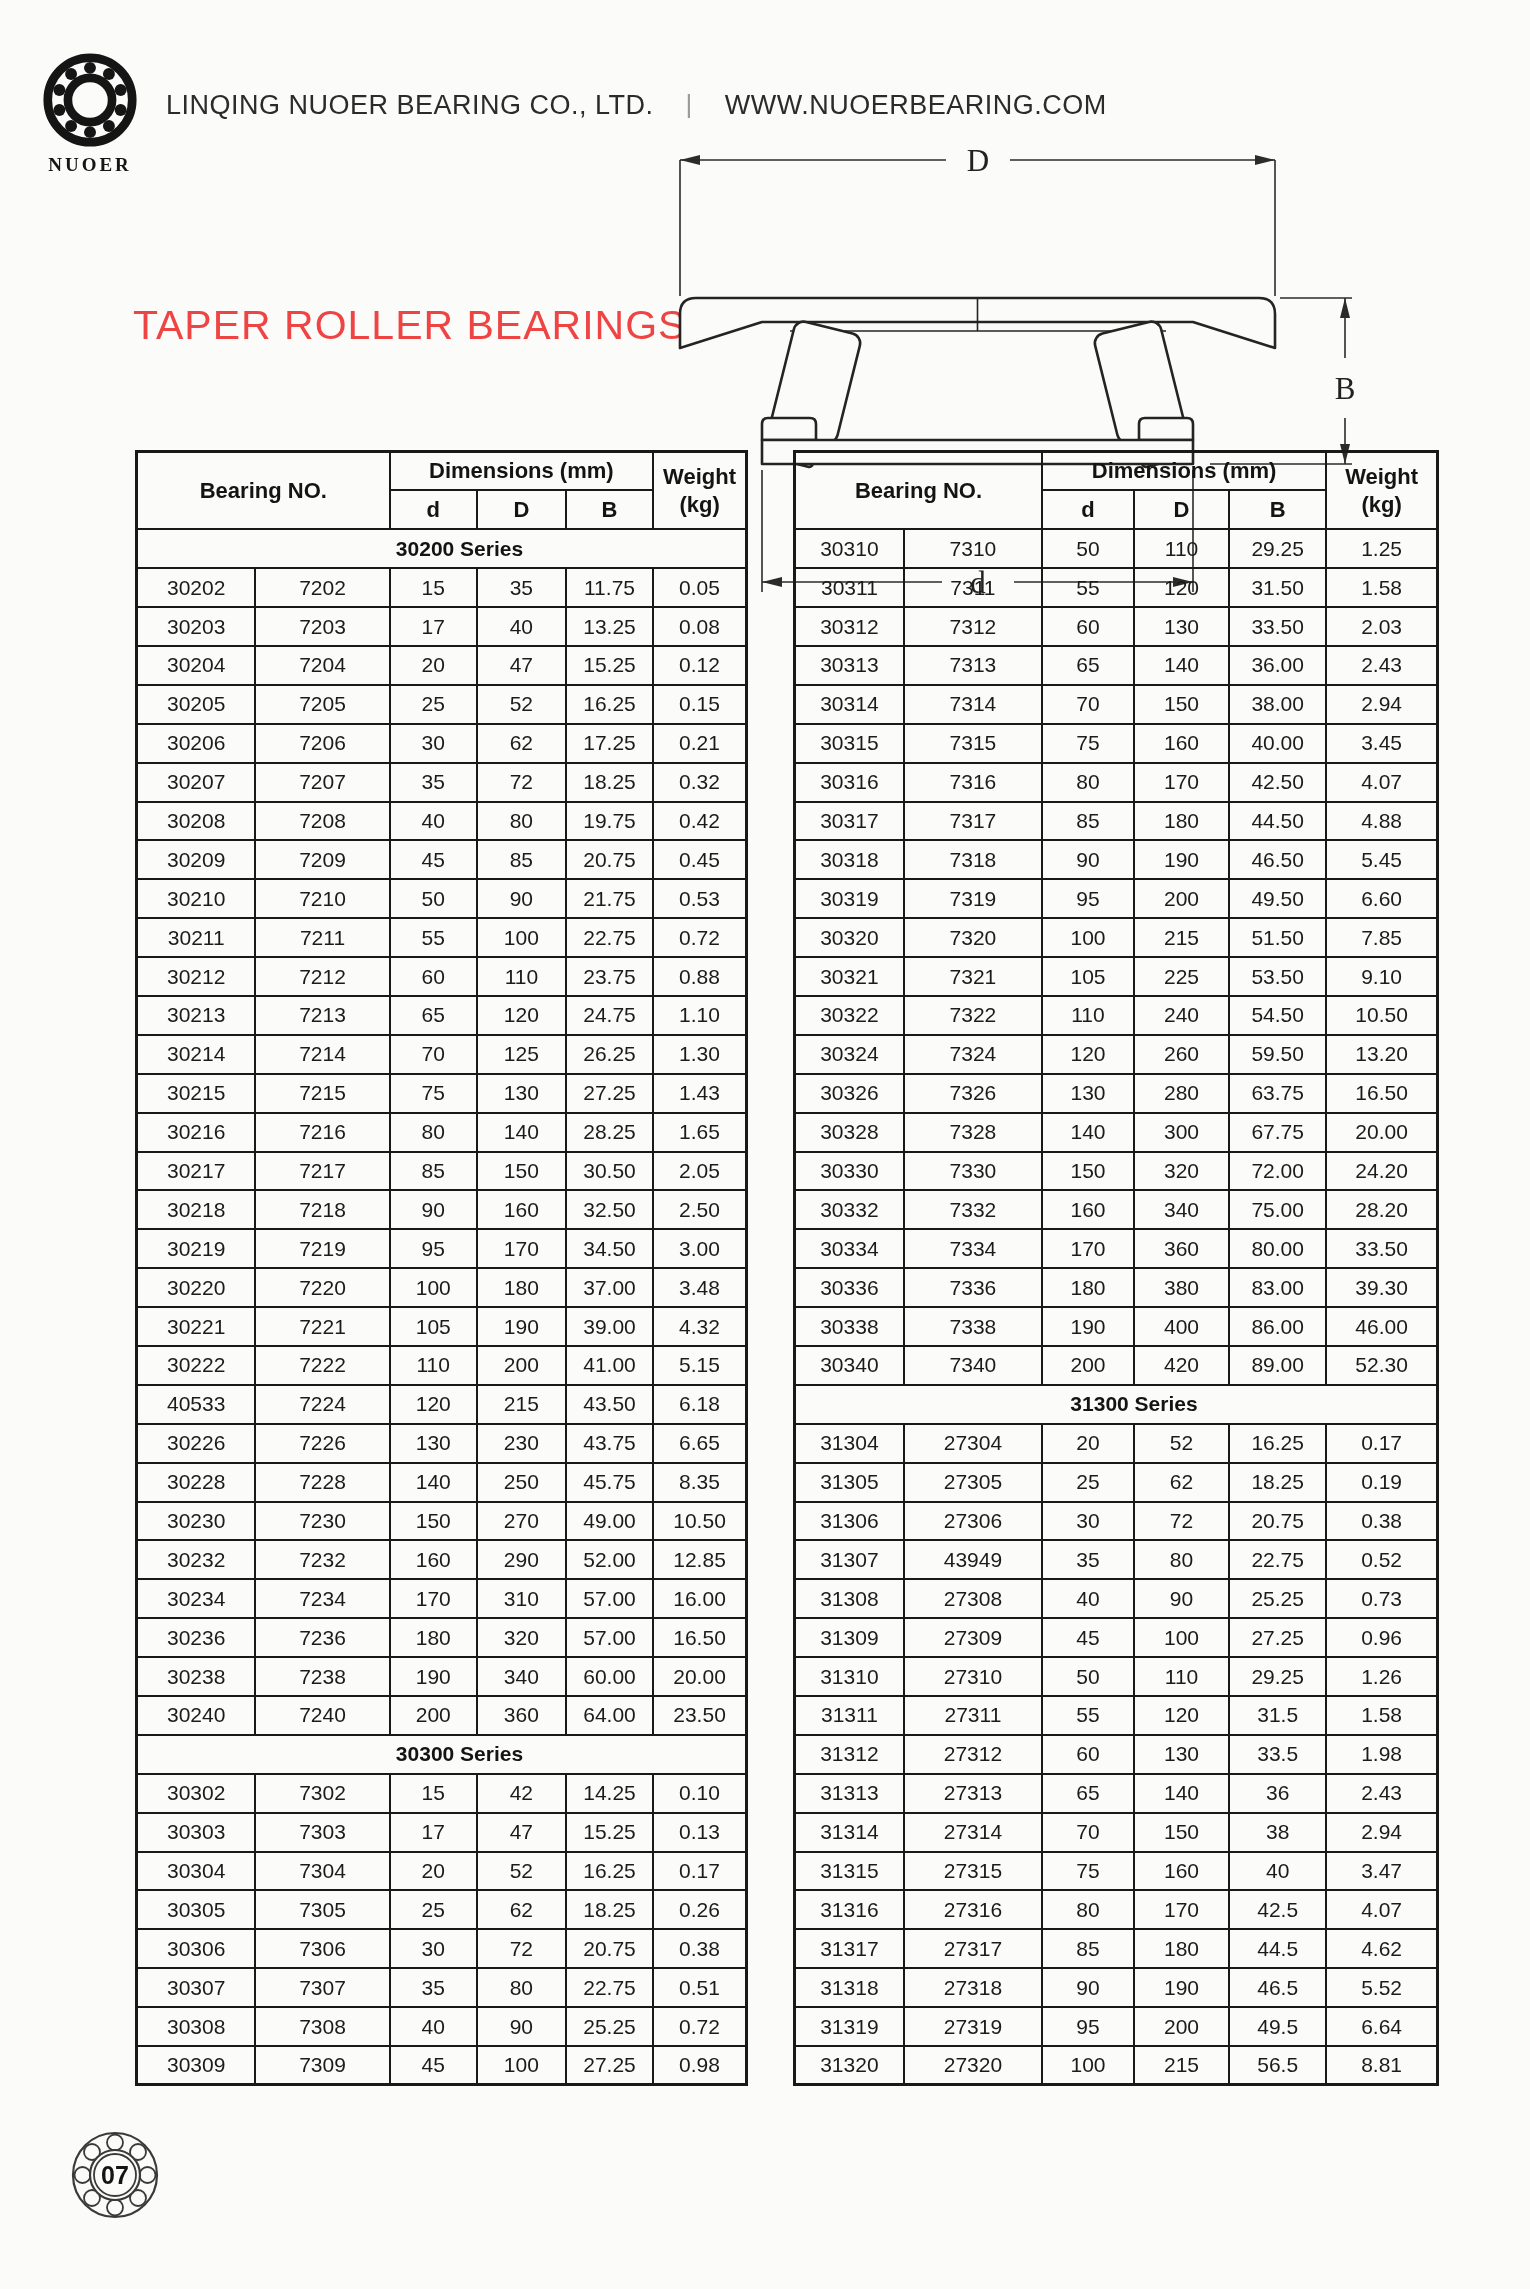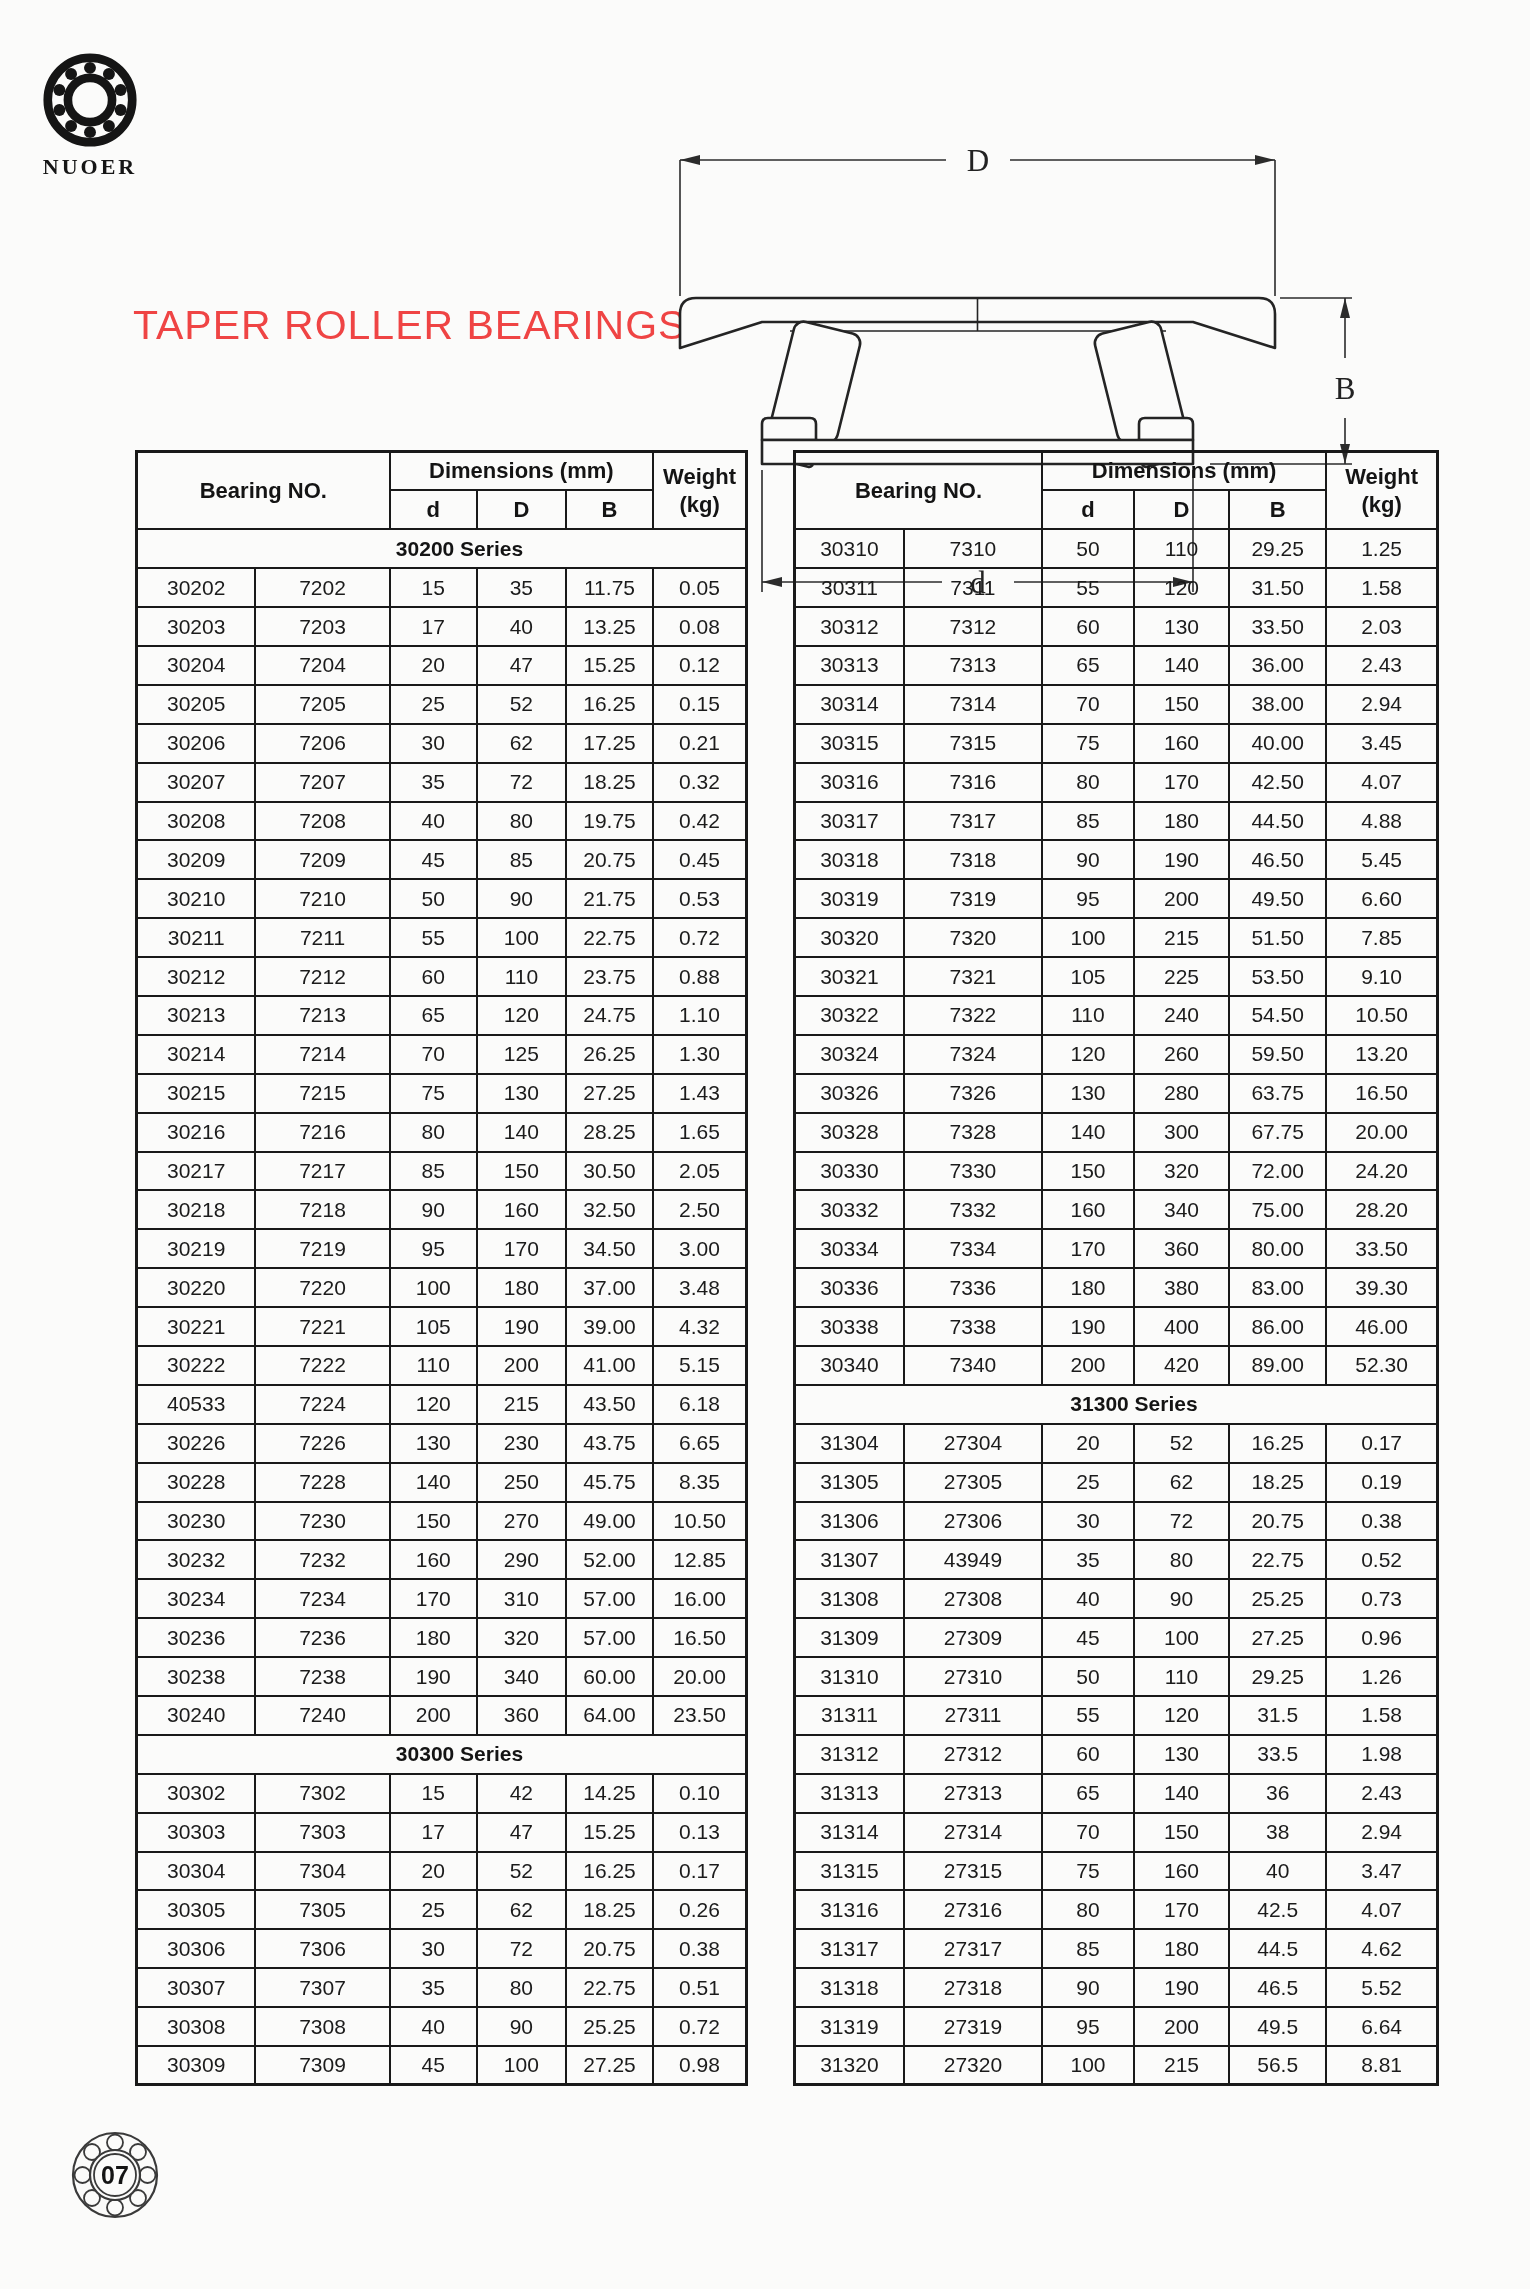--- a/index.html
+++ b/index.html
@@ -3,21 +3,21 @@
 <meta charset="utf-8">
 <style>
   html,body{margin:0;padding:0;background:#e8e8e6;}
   .page{
     position:relative;width:1530px;height:2289px;margin:0 auto;
     background:#fbfbfa;font-family:"Liberation Sans",sans-serif;color:#1d1d1d;
     overflow:hidden;
   }
   
   .logo{position:absolute;left:42px;top:52px;width:96px;text-align:center;}
-  .logo-name{font-family:"Liberation Serif",serif;font-weight:700;font-size:22px;
+  .logo-name{font-family:"Liberation Serif",serif;font-weight:700;font-size:19px;
     letter-spacing:3px;color:#151515;margin-top:2px;}
   .company-line{position:absolute;left:166px;top:90px;display:flex;align-items:center;
     font-size:27px;letter-spacing:.5px;color:#2b2b2b;white-space:nowrap;}
   .company-sep{display:inline-block;margin:0 32px;color:#9a9a9a;font-size:26px;
     transform:translateY(-1px);}
   
   .title{position:absolute;left:133px;top:302px;font-size:41px;letter-spacing:1px;color:#ef4444;}
   
   .diagram{position:absolute;left:650px;top:130px;width:760px;height:480px;}
   .diagram svg{display:block;width:100%;height:100%;}
@@ -58,20 +58,25 @@
         <circle cx="50" cy="83.5" r="6.2"></circle>
         <circle cx="30.3" cy="77.1" r="6.2"></circle>
         <circle cx="18.1" cy="60.4" r="6.2"></circle>
         <circle cx="18.1" cy="39.6" r="6.2"></circle>
         <circle cx="30.3" cy="22.9" r="6.2"></circle>
       </g>
     </svg>
     <div class="logo-name">NUOER</div>
   </div>
 
+  <div class="company-line">
+    <span>LINQING NUOER BEARING CO., LTD.</span>
+    <span class="company-sep">|</span>
+    <span>WWW.NUOERBEARING.COM</span>
+  </div>
 
   <div class="title">TAPER ROLLER BEARINGS</div>
 
   <div class="diagram">
     <svg viewBox="0 0 760 480">
       <g stroke="#2b2b2b" fill="none" stroke-width="1.6">
 
         <path d="M30,30 V166"></path>
         <path d="M625,30 V166"></path>
         <path d="M30,30 H296"></path>

